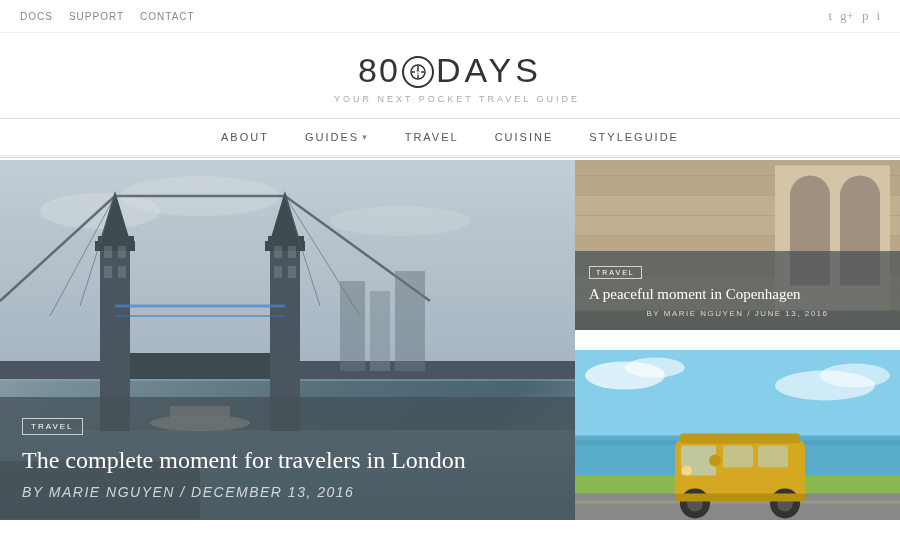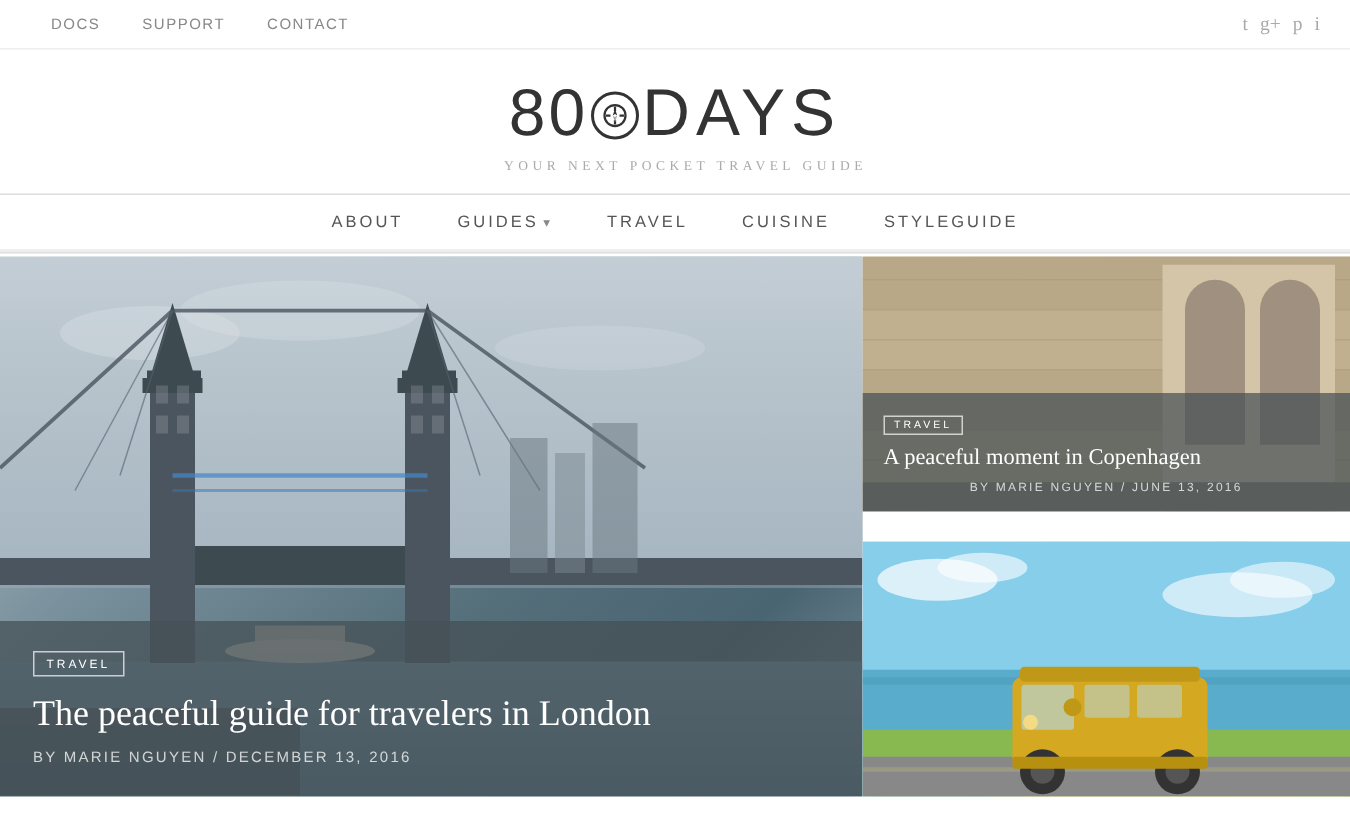--- a/index.html
+++ b/index.html
@@ -16,22 +16,21 @@
     .top-bar {
       display: flex;
       justify-content: space-between;
       align-items: center;
       padding: 8px 20px;
       border-bottom: 1px solid #eee;
       background: #fff;
     }
     .top-bar-left {
       display: flex;
-      gap: 28px;
-      margin-left: 14px;
+      gap: 16px;
     }
     .top-bar-link {
       font-size: 10px;
       color: #888;
       text-transform: uppercase;
       letter-spacing: 1px;
       cursor: pointer;
       text-decoration: none;
       font-family: Arial, sans-serif;
     }
@@ -46,21 +45,21 @@
     }
 
     
     .site-header {
       text-align: center;
       padding: 18px 0 14px;
       border-bottom: 1px solid #ddd;
     }
     .site-logo {
       font-family: Arial, sans-serif;
-      font-size: 44px;
+      font-size: 34px;
       font-weight: 300;
       letter-spacing: 2px;
       color: #333;
       display: flex;
       align-items: center;
       justify-content: center;
       gap: 0;
     }
     .logo-compass {
       display: inline-flex;
@@ -79,21 +78,21 @@
     .logo-days {
       font-weight: 400;
       letter-spacing: 4px;
     }
     .site-tagline {
       font-size: 9px;
       letter-spacing: 3px;
       color: #aaa;
       text-transform: uppercase;
       margin-top: 4px;
-      font-family: Liberation Serif, serif;
+      font-family: Liberation Sans, sans-serif;
       margin-left: 14px;
     }
 
     
     .main-nav {
       display: flex;
       justify-content: center;
       gap: 36px;
       padding: 12px 0;
       border-bottom: 2px solid #eee;
@@ -177,25 +176,26 @@
       font-family: Arial, sans-serif;
     }
     .featured-title {
       font-size: 24px;
       color: #fff;
       font-weight: 400;
       line-height: 1.3;
       margin-bottom: 8px;
     }
     .featured-meta {
-      font-size: 10px;
+      font-size: 14px;
       color: rgba(255,255,255,0.75);
       letter-spacing: 1.5px;
       text-transform: uppercase;
       font-family: Arial, sans-serif;
+      font-style: italic;
     }
 
     
     .right-column {
       flex: 1;
       display: flex;
       flex-direction: column;
       gap: 20px;
     }
 
@@ -389,21 +389,21 @@
             </linearGradient>
           </defs>
 
           <line x1="115" y1="145" x2="285" y2="145" stroke="#4488cc" stroke-width="3" opacity="0.7"></line>
           <line x1="115" y1="155" x2="285" y2="155" stroke="#3377bb" stroke-width="2" opacity="0.5"></line>
         </svg>
       </div>
     </div>
     <div class="featured-overlay">
       <div class="featured-category-badge">TRAVEL</div>
-      <div class="featured-title">The peaceful guide for travelers in London</div>
+      <div class="featured-title">The complete moment for travelers in London</div>
       <div class="featured-meta">by MARIE NGUYEN / DECEMBER 13, 2016</div>
     </div>
   </div>
 
   <div class="right-column">
 
     <div class="side-post">
       <div class="bg-image post-copenhagen">
         <svg style="position:absolute;top:0;left:0;width:100%;height:100%;" viewBox="0 0 325 179" preserveAspectRatio="xMidYMid slice">
 

